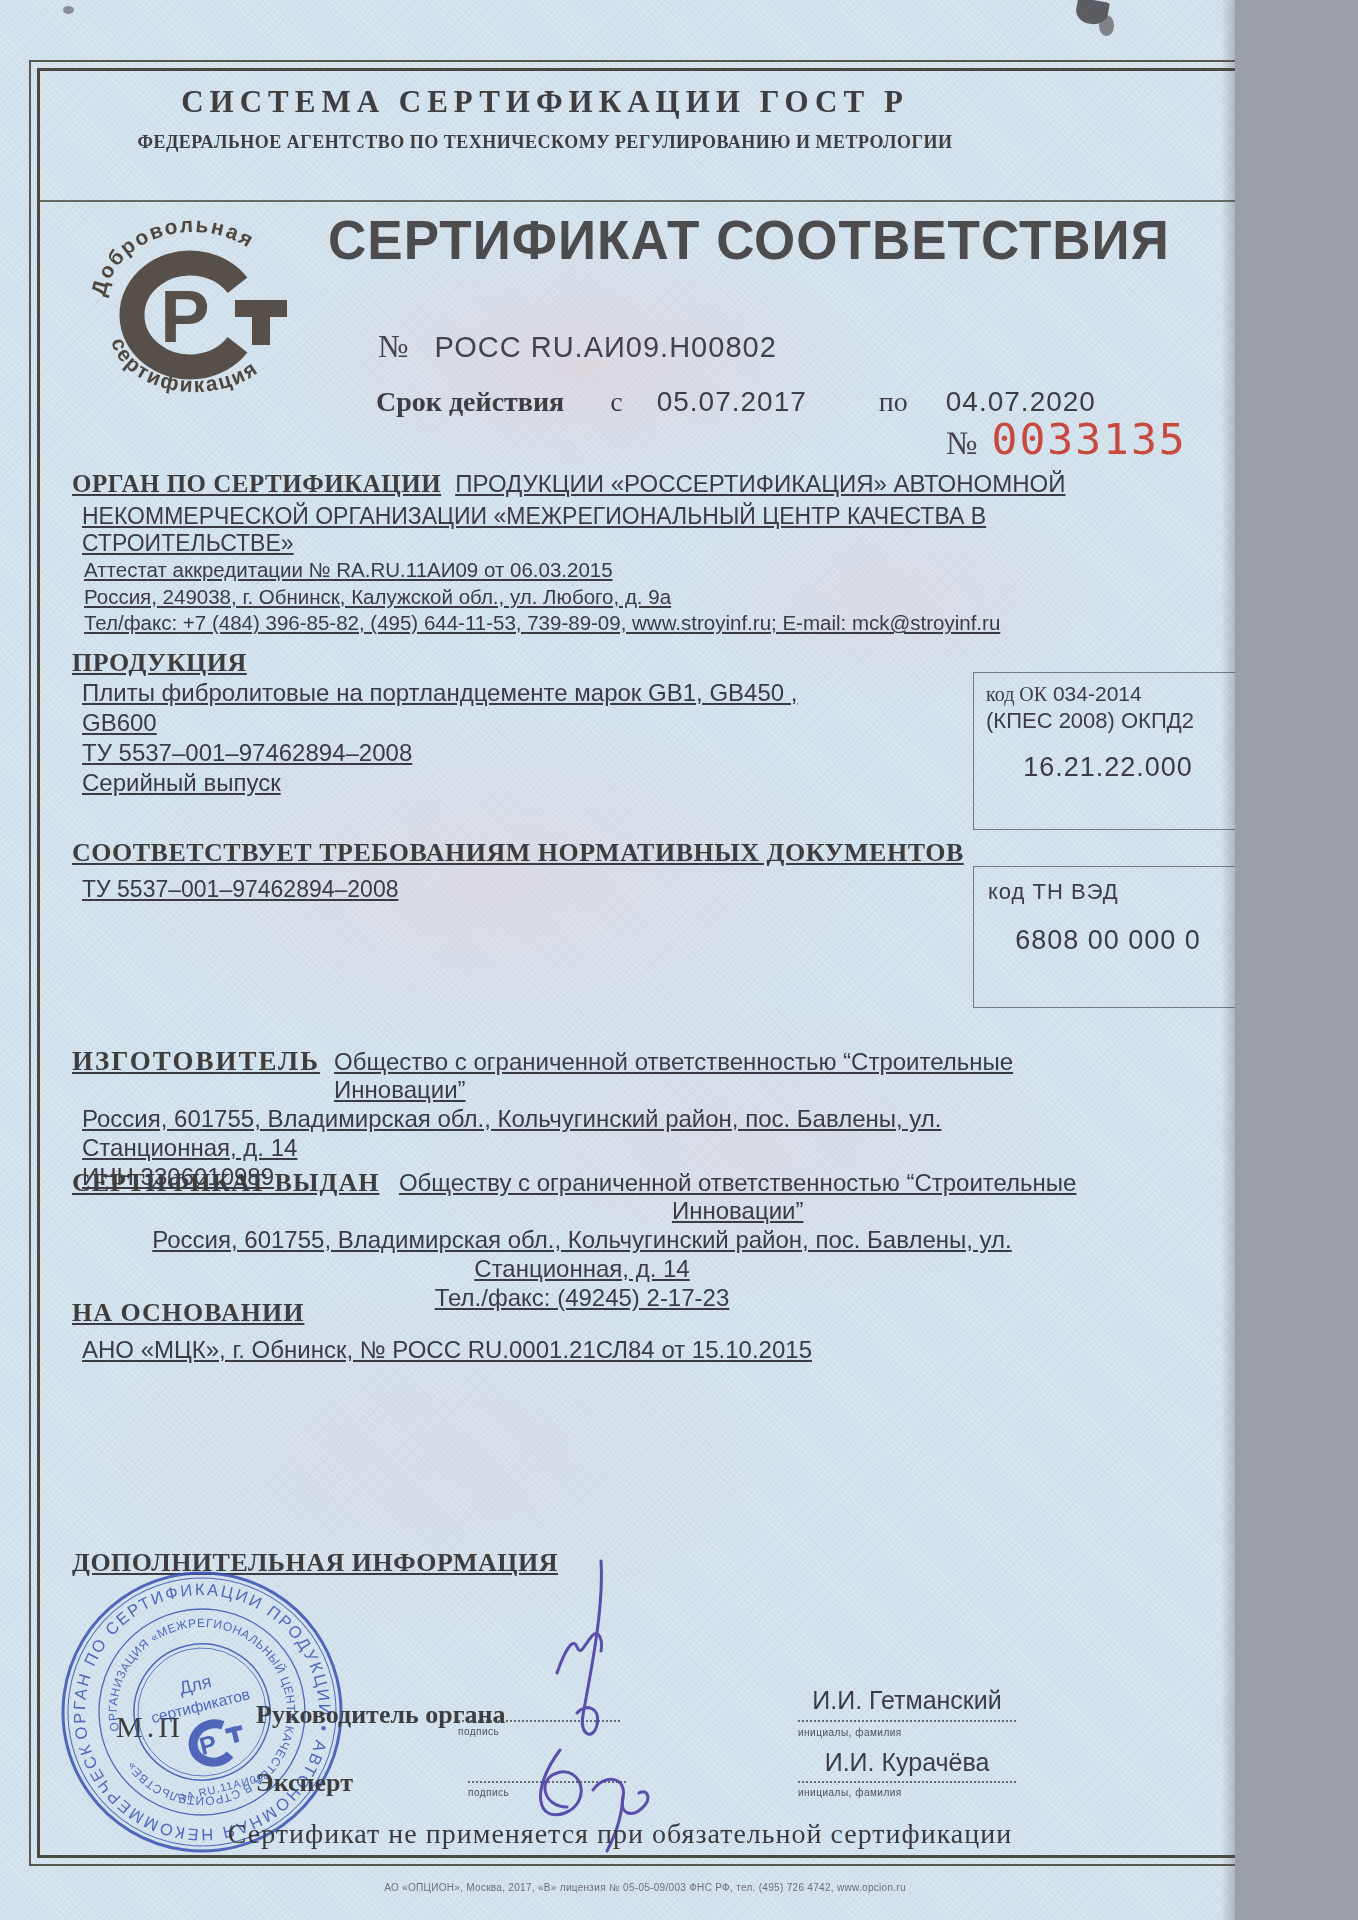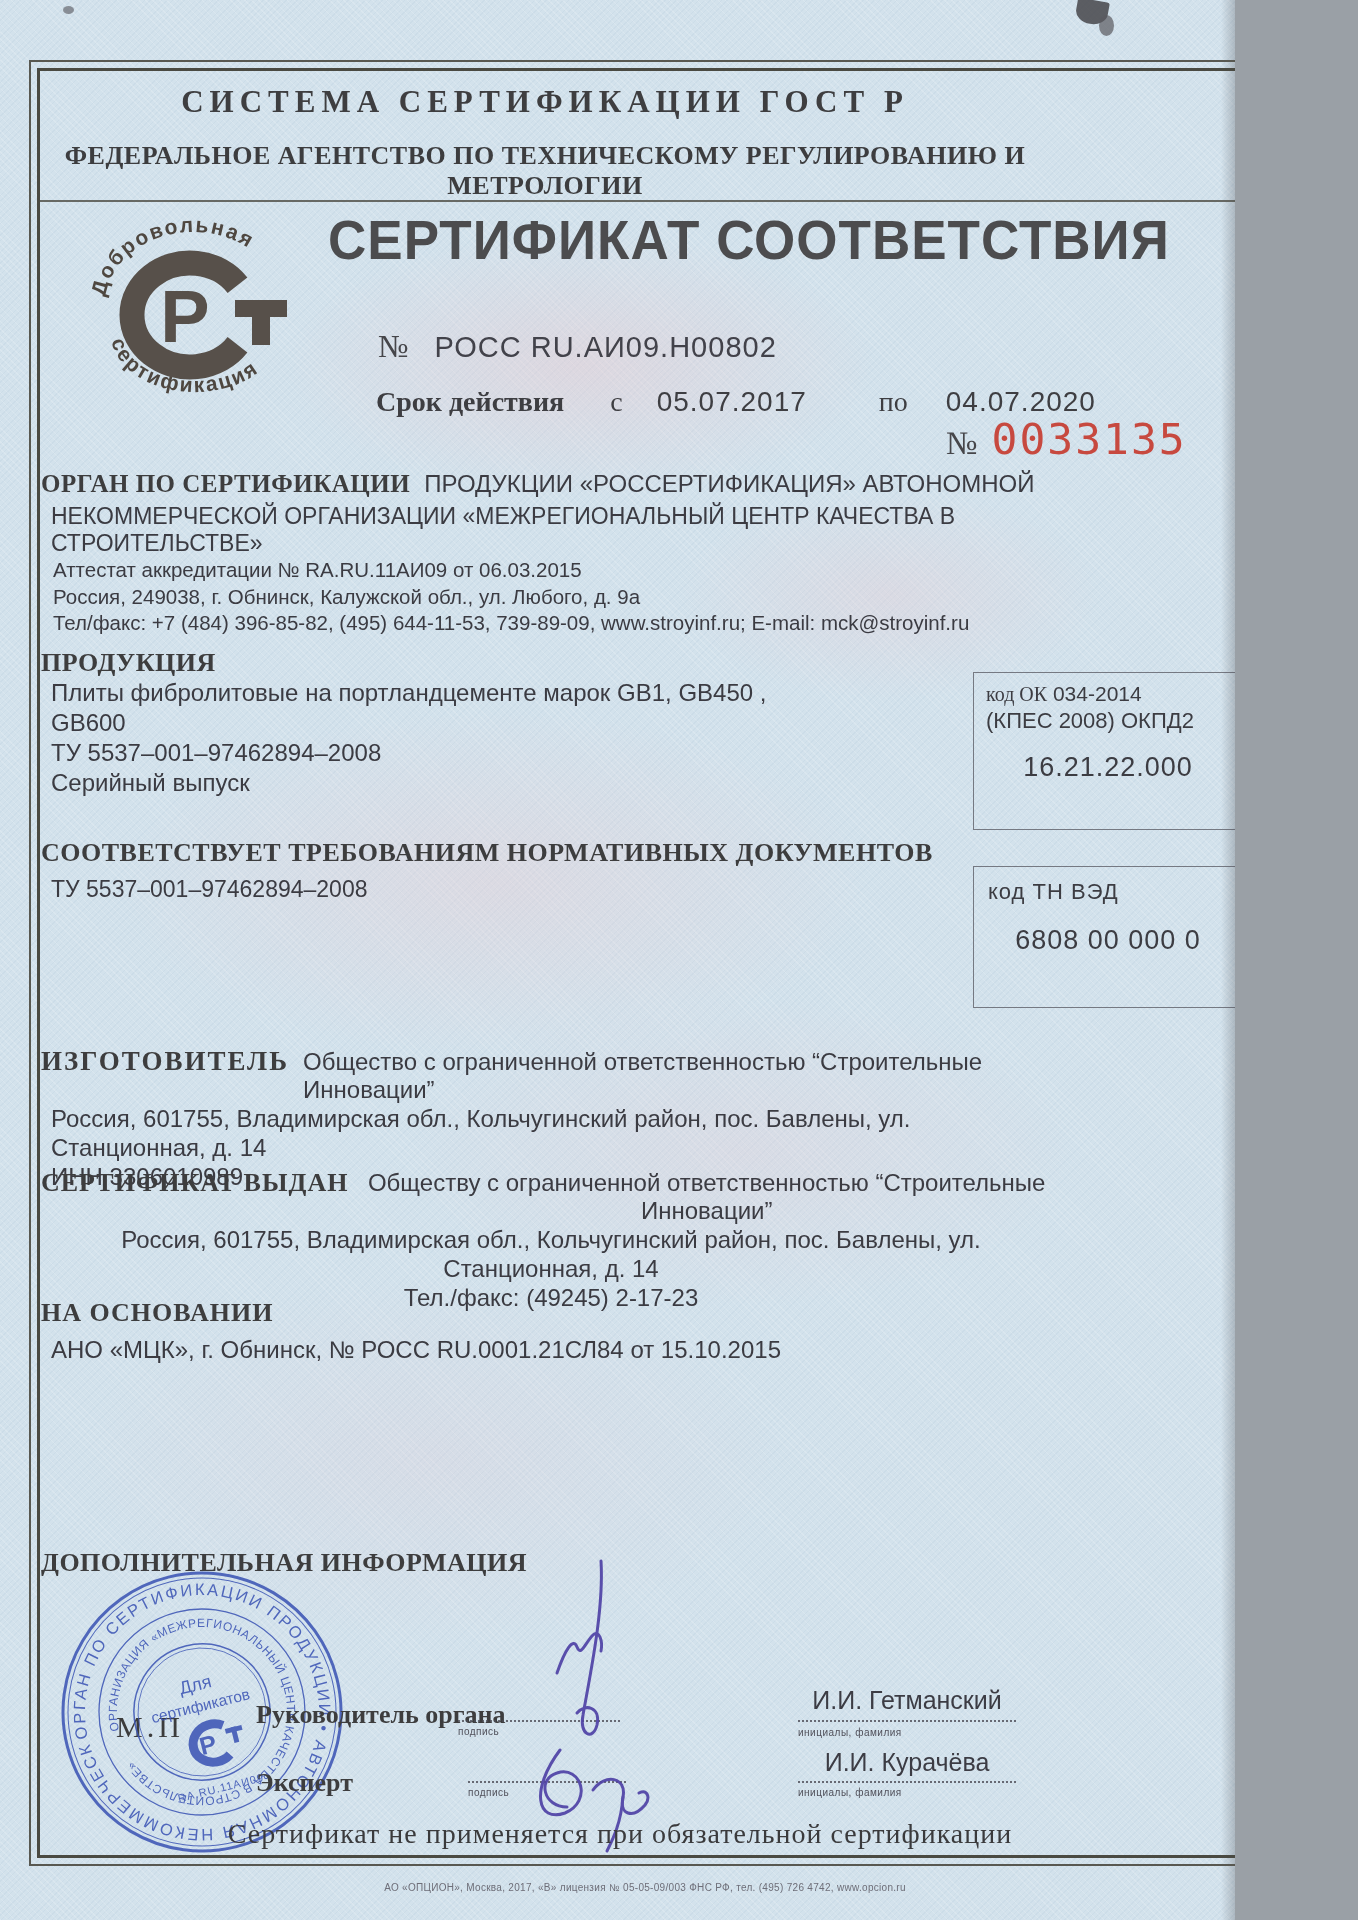--- a/index.html
+++ b/index.html
@@ -29,22 +29,22 @@
   .frame-outer { position:absolute; left:29px; top:60px; width:1222px; height:1806px;
     border:2px solid #585851; }
   .frame-inner { position:absolute; left:37px; top:68px; width:1206px; height:1790px;
     border:3px solid #4a4a42; }
 
   .serif { font-family:"Liberation Serif", serif; }
 
   .sys-title { position:absolute; left:45px; top:84px; width:1000px; text-align:center;
     font-family:"Liberation Serif", serif; font-weight:700; font-size:31px;
     letter-spacing:6px; color:#3e3e40; }
-  .agency { position:absolute; left:45px; top:141px; width:1000px; text-align:center;
-    font-family:"Liberation Serif", serif; font-weight:700; font-size:26px;
+  .agency { position:absolute; left:45px; top:132px; width:1000px; text-align:center;
+    font-family:"Liberation Serif", serif; font-weight:700; font-size:18px;
     letter-spacing:.5px; color:#3d3d3f; }
   .top-rule { position:absolute; left:40px; top:200px; width:1200px; height:2px;
     background:#53534c; opacity:.85; }
 
   .logo-svg { position:absolute; left:85px; top:203px; }
 
   .doc-title { position:absolute; left:328px; top:208px; font-size:53px; font-weight:800;
     letter-spacing:1px; color:#4c4c4e; transform:scaleY(1.04); transform-origin:left top; }
 
   .cert-no { position:absolute; left:378px; top:328px; display:flex; gap:26px; align-items:baseline; }
@@ -57,21 +57,21 @@
   .validity .w-c { font-family:"Liberation Serif", serif; margin-left:46px; }
   .validity .d1 { margin-left:34px; letter-spacing:1px; }
   .validity .w-po { font-family:"Liberation Serif", serif; margin-left:72px; }
   .validity .d2 { margin-left:38px; letter-spacing:1px; }
 
   .form-no { position:absolute; left:946px; top:414px; display:flex; gap:14px; align-items:baseline; }
   .form-no .sign { font-family:"Liberation Serif", serif; font-size:33px; color:#46464a; }
   .form-no .val { font-family:"DejaVu Sans Mono", monospace; font-size:43px;
     color:#c7493f; letter-spacing:2px; }
 
-  .sec { position:absolute; left:41px; color:#3b3b42; }
+  .sec { position:absolute; left:72px; color:#3b3b42;text-decoration:underline; }
   .sec-label { font-family:"Liberation Serif", serif; font-weight:700; color:#3d3d3e; white-space:nowrap; }
   .row { display:flex; align-items:baseline; gap:14px; }
 
   .org { top:470px; width:1010px; }
   .org .sec-label { font-size:25px; letter-spacing:.5px; }
   .org .name1 { font-size:24px; }
   .org .name2 { font-size:23px; margin-top:5px; padding-left:10px; }
   .org .small { font-size:20.5px; line-height:26.5px; padding-left:12px; }
   .org .small:first-of-type { margin-top:4px; }
 

